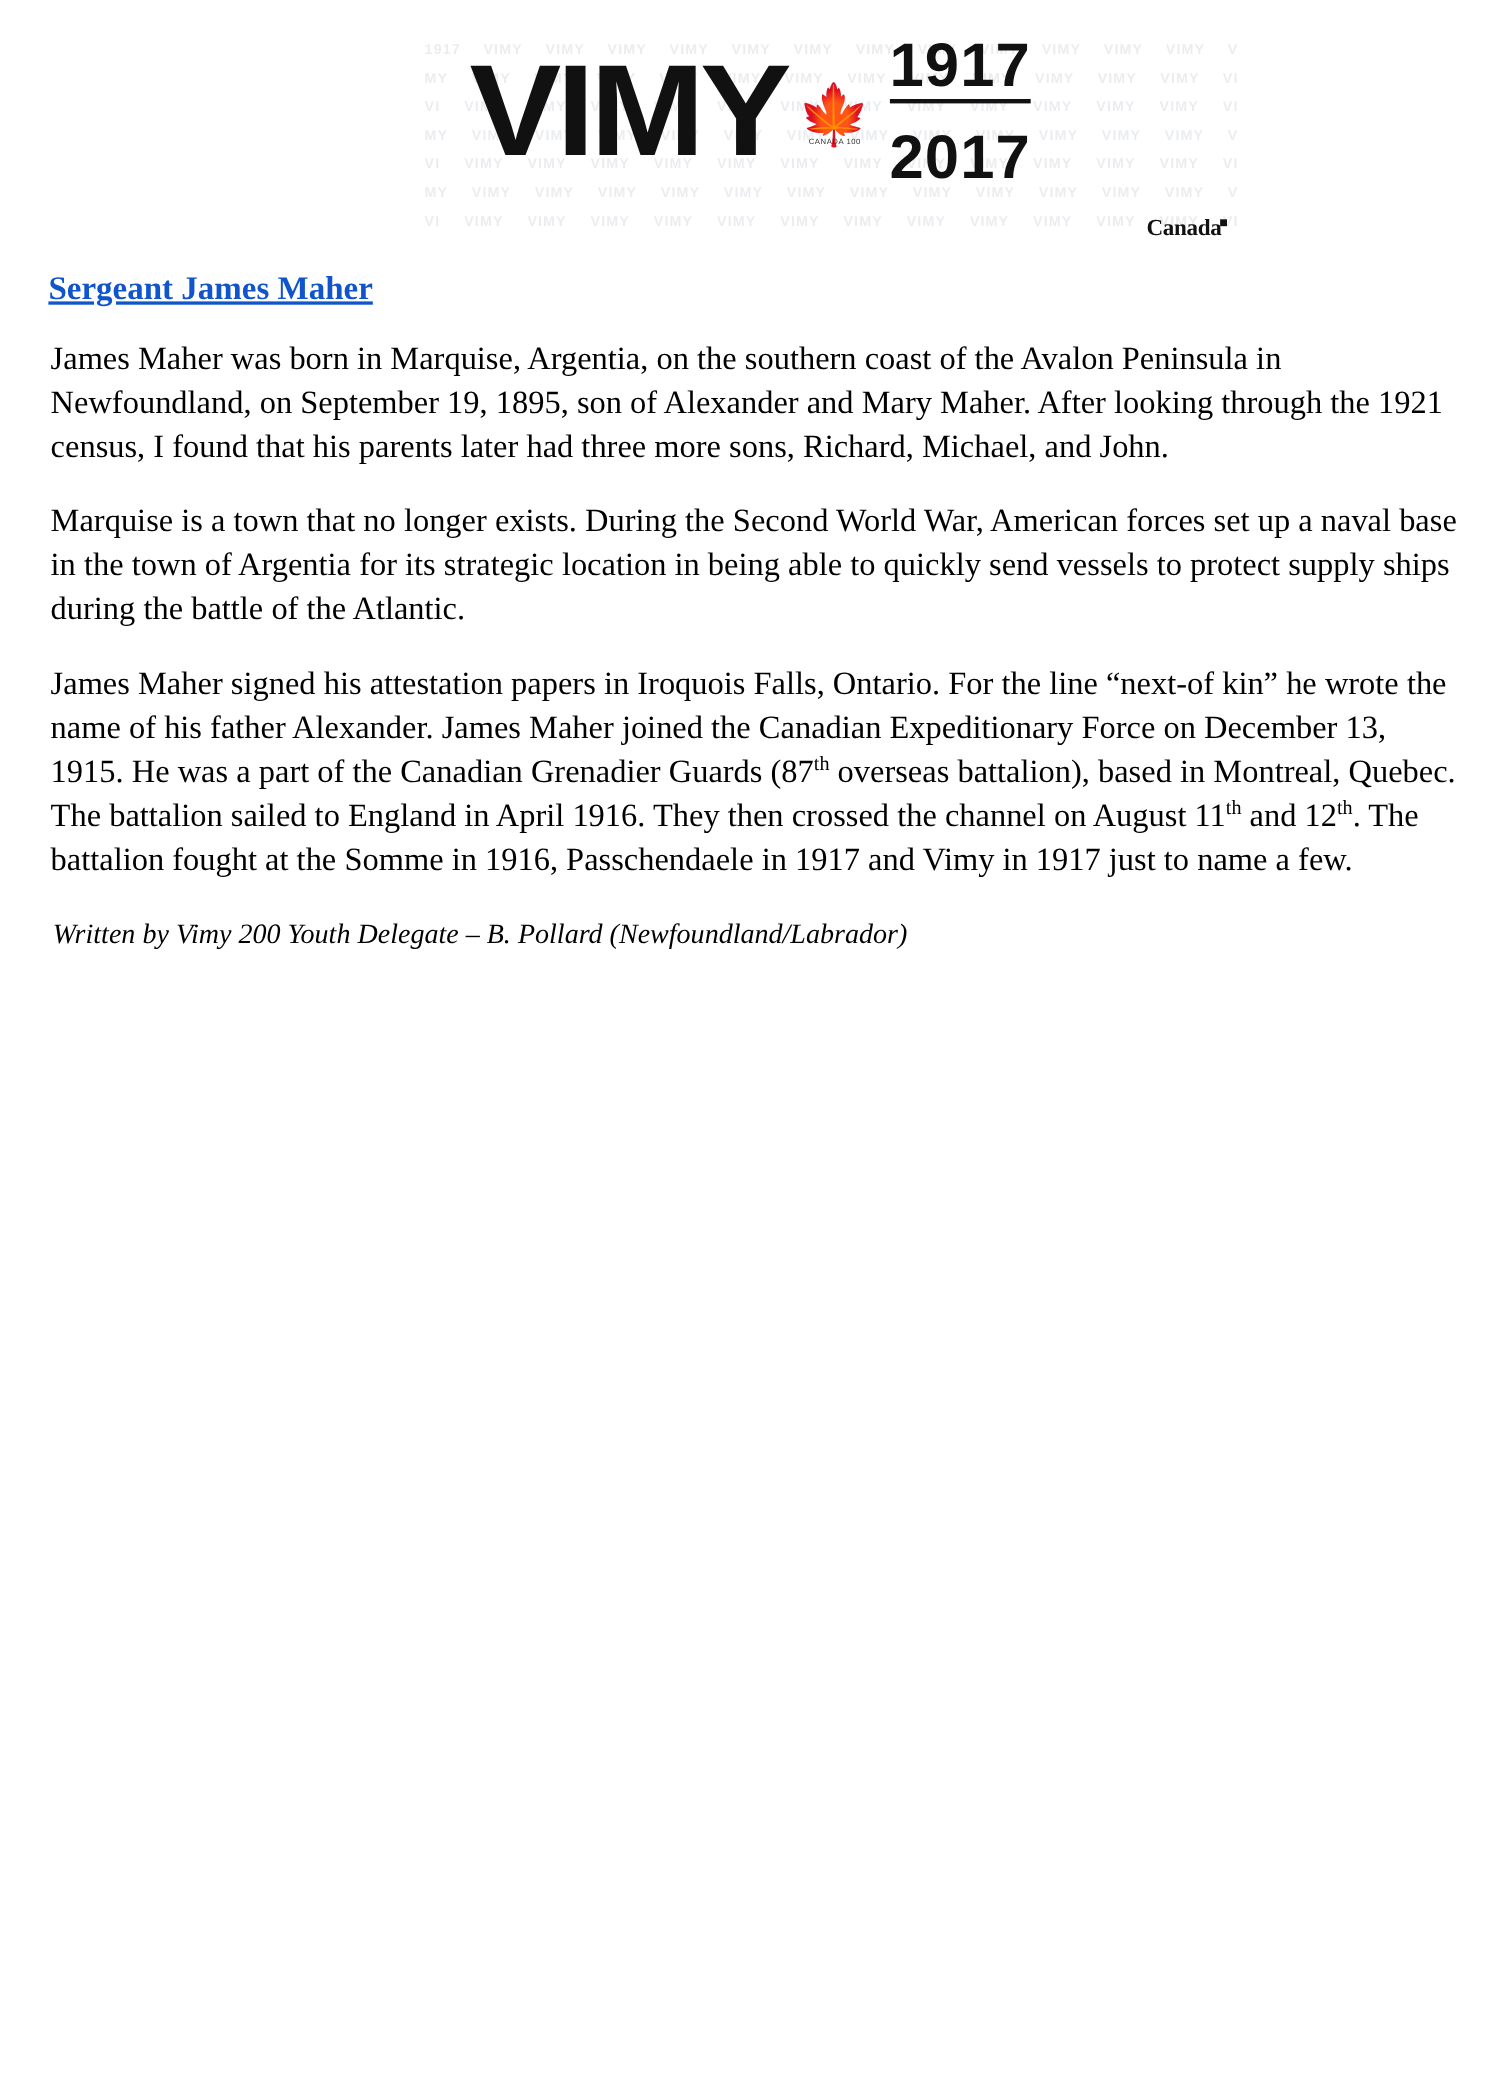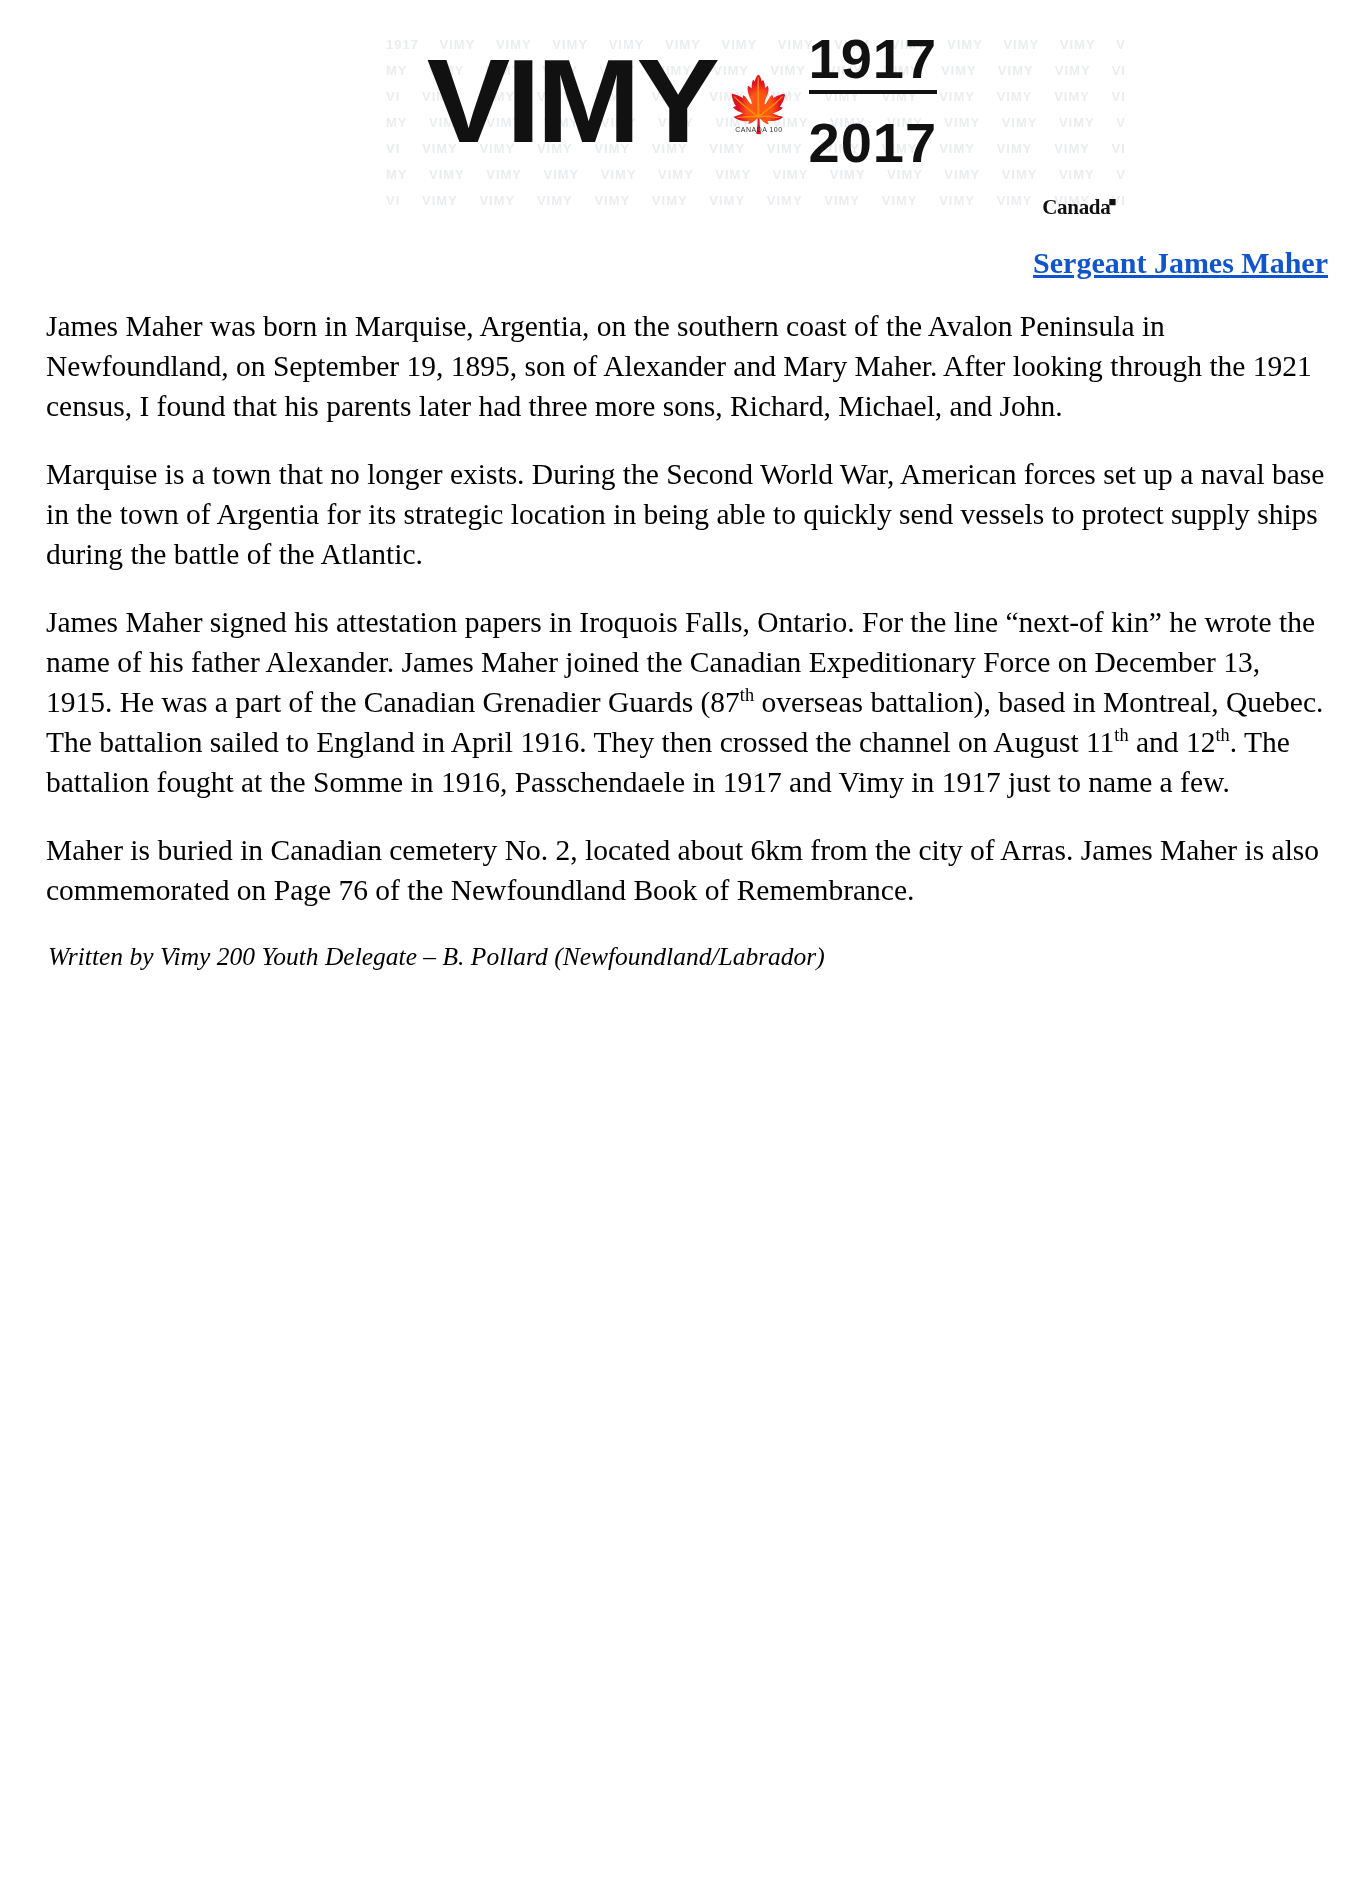--- a/index.html
+++ b/index.html
@@ -119,21 +119,21 @@
     margin-top: 19px;
   }
   .canada-mark .flagdot {
     font-size: 13px;
     vertical-align: super;
     margin-left: -2px;
   }
 
   
   .doc-title {
-    text-align: right;
+    text-align: left;
     font-size: 30px;
     font-weight: bold;
     color: #1155cc;
     text-decoration: underline;
     margin: 18px 0 26px 0;
   }
 
   
   .body-text {
     font-size: 29.5px;
@@ -292,17 +292,16 @@
 
   <div class="doc-title">Sergeant James Maher</div>
 
   <p class="body-text">James Maher was born in Marquise, Argentia, on the southern coast of the Avalon Peninsula in Newfoundland, on September 19, 1895, son of Alexander and Mary Maher. After looking through the 1921 census, I found that his parents later had three more sons, Richard, Michael, and John.</p>
 
   <p class="body-text">Marquise is a town that no longer exists. During the Second World War, American forces set up a naval base in the town of Argentia for its strategic location in being able to quickly send vessels to protect supply ships during the battle of the Atlantic.</p>
 
   <p class="body-text"><span>James Maher signed his attestation papers in Iroquois Falls, Ontario. For the line “next-of kin” he wrote the name of his father Alexander. James Maher joined the Canadian Expeditionary Force on December 13, 1915. He was a part of the Canadian Grenadier Guards (87</span><sup>th</sup><span> overseas battalion), based in Montreal, Quebec. The battalion sailed to England in April 1916. They then crossed the channel on August 11</span><sup>th</sup><span> and 12</span><sup>th</sup><span>. The battalion fought at the Somme in 1916, Passchendaele in 1917 and Vimy in 1917 just to name a few.</span></p>
 
 
-  <p class="body-text">Maher is buried in Canadian cemetery No. 2, located about 6km from the city of Arras. James Maher is also commemorated on Page 76 of the Newfoundland Book of Remembrance.</p>
 
   <p class="signature">Written by Vimy 200 Youth Delegate – B. Pollard (Newfoundland/Labrador)</p>
 
 </div>
 
 </body></html>

